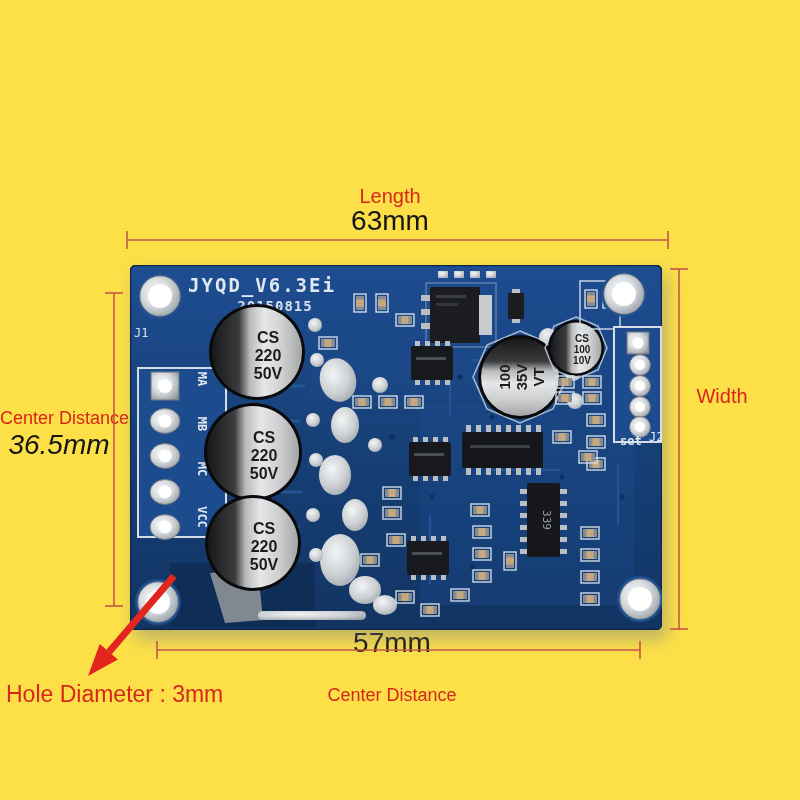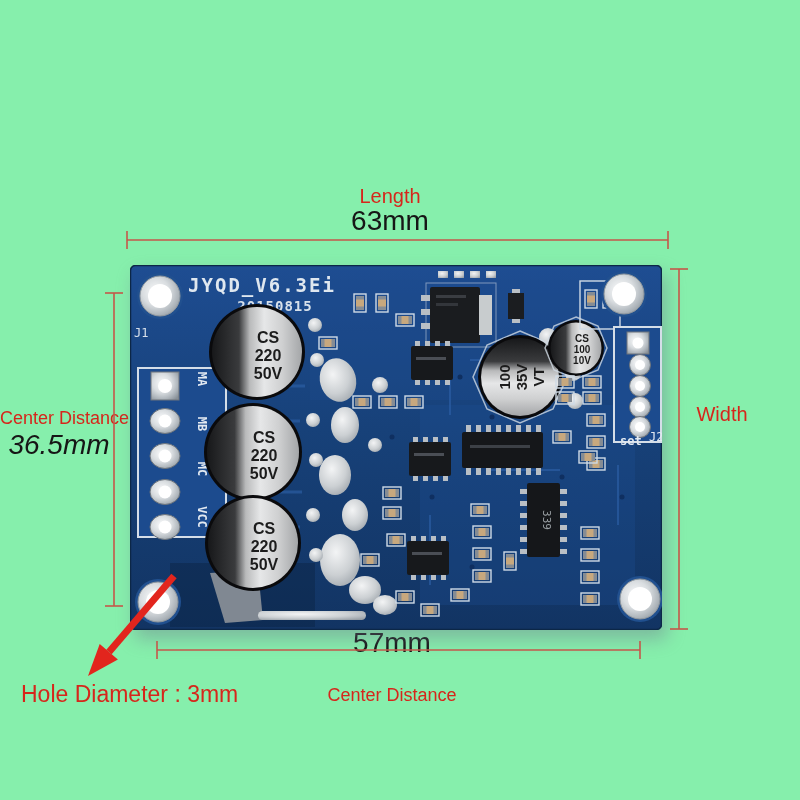--- a/index.html
+++ b/index.html
@@ -1,37 +1,37 @@
 <!DOCTYPE html>
 <html><head>
 <meta charset="utf-8">
 <style>
   html,body{margin:0;padding:0;background:#fff;}
-  .canvas{position:relative;width:800px;height:800px;background:#86efac;overflow:hidden;
+  .canvas{position:relative;width:800px;height:800px;background:#fde047;overflow:hidden;
           font-family:"Liberation Sans",sans-serif;}
   .ann{position:absolute;line-height:1.05;white-space:nowrap;}
   .red{color:#d6261b;}
   .blk{color:#161616;}
   .ctr{text-align:center;}
   .dim-label{font-size:20px;}
   .dim-value{font-size:28px;}
-  .hole-label{font-size:23px;margin-left:15px;}
+  .hole-label{font-size:23px;}
   svg{display:block;}
   #board-svg{position:absolute;left:130px;top:265px;filter:drop-shadow(5px 9px 9px rgba(110,120,140,.45));}
   #overlay-svg{position:absolute;left:0;top:0;}
 </style>
 </head>
 <body>
 
 <div class="canvas">
 
   <div class="ann red ctr dim-label" style="left:290px;top:186px;width:200px;">Length</div>
   <div class="ann blk ctr dim-value" style="left:290px;top:206px;width:200px;">63mm</div>
 
-  <div class="ann red ctr dim-label" style="left:680px;top:404px;width:84px;">Width</div>
+  <div class="ann red ctr dim-label" style="left:680px;top:386px;width:84px;">Width</div>
 
   <div class="ann red ctr" style="left:0px;top:409px;width:112px;font-size:18px;">Center Distance</div>
   <div class="ann blk ctr dim-value" style="left:0px;top:430px;width:118px;font-style:italic;">36.5mm</div>
 
   <div class="ann blk ctr dim-value" style="left:300px;top:628px;width:184px;">57mm</div>
   <div class="ann red ctr" style="left:300px;top:686px;width:184px;font-size:18px;">Center Distance</div>
 
   <div class="ann red hole-label" style="left:6px;top:682px;">Hole Diameter : 3mm</div>
 
   <svg id="board-svg" width="532" height="365" viewBox="0 0 532 365">

